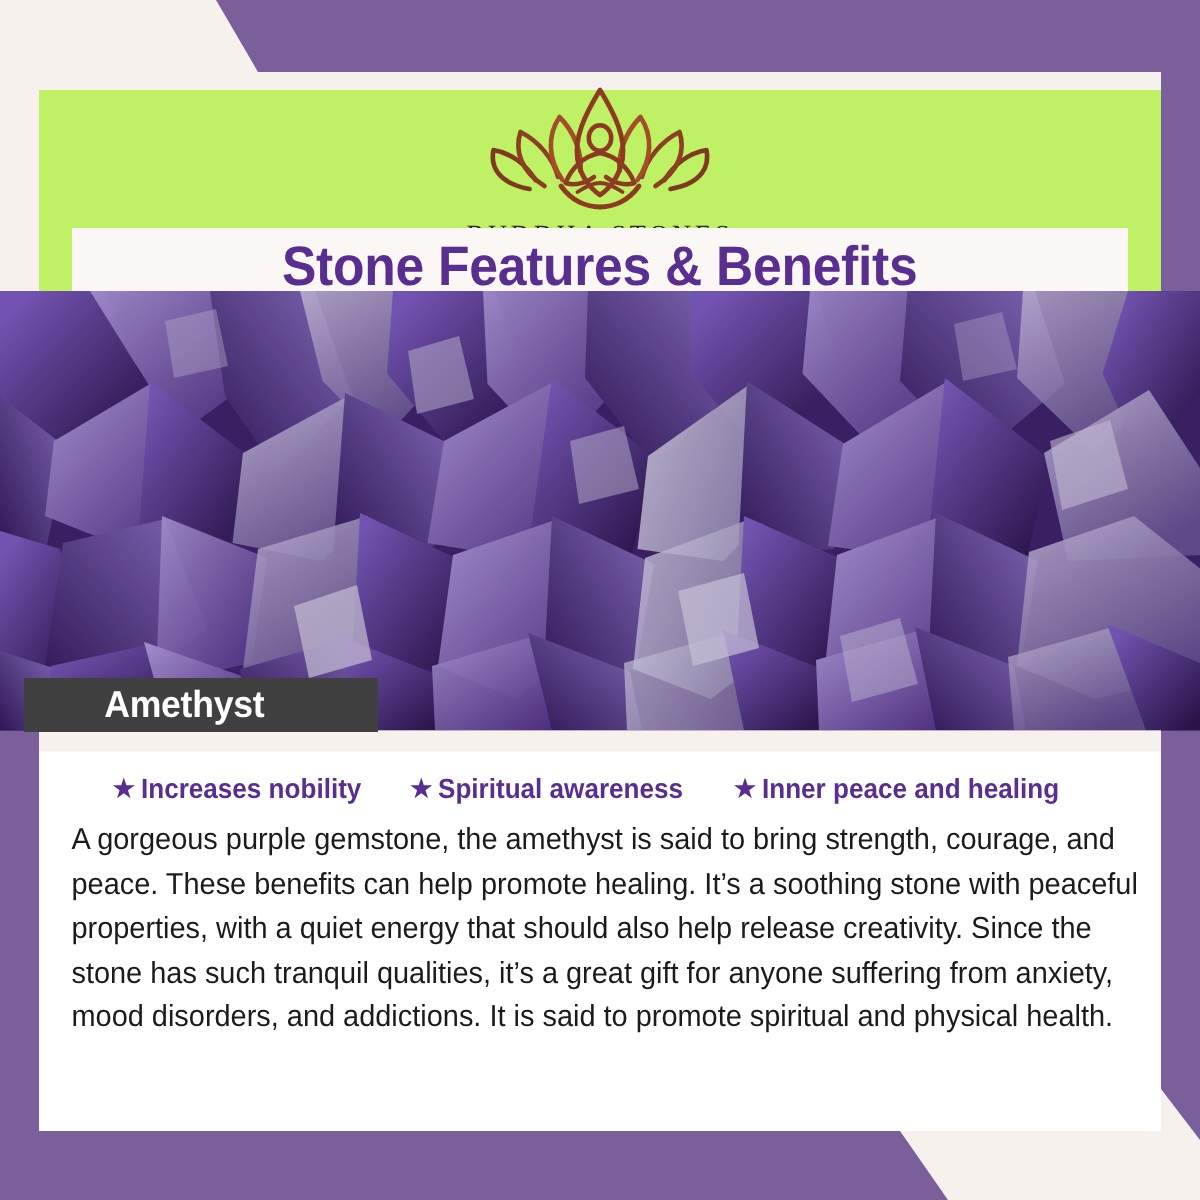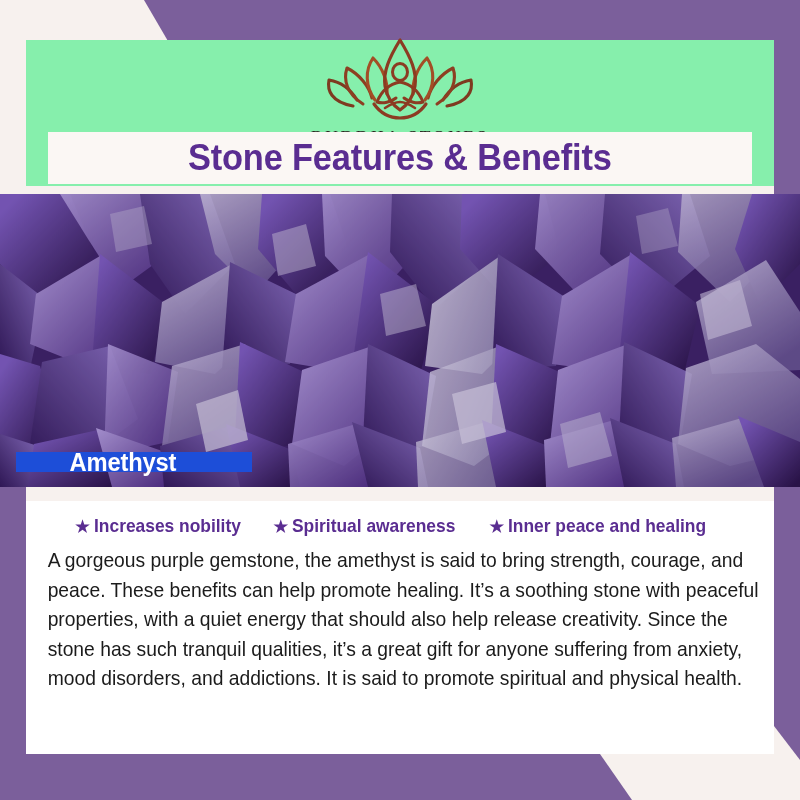--- a/index.html
+++ b/index.html
@@ -62,24 +62,24 @@
     width: 800px;
     height: 46px;
     background: #7b5f9b;
     clip-path: polygon(0 0, 600px 0, 632px 46px, 0 46px);
   }
 
   
   .header {
     position: absolute;
     left: 26px;
-    top: 40px;
+    top: 60px;
     width: 748px;
     height: 146px;
-    background: #86efac;
+    background: #bef264;
   }
 
   .logo-wrap {
     position: absolute;
     left: 0;
     right: 0;
     top: -8px;
     display: flex;
     flex-direction: column;
     align-items: center;
@@ -128,22 +128,22 @@
     overflow: hidden;
     background: #3a1f63;
   }
   .hero svg { display: block; }
 
   .hero-label {
     position: absolute;
     left: 16px;
     top: 452px;
     width: 236px;
-    height: 20px;
-    background: #1d4ed8;
+    height: 36px;
+    background: #404040;
     display: flex;
     align-items: center;
     z-index: 5;
   }
   .hero-label-text {
     color: #ffffff;
     font-size: 25px;
     font-weight: 700;
     padding-left: 52px;
     letter-spacing: -0.2px;

